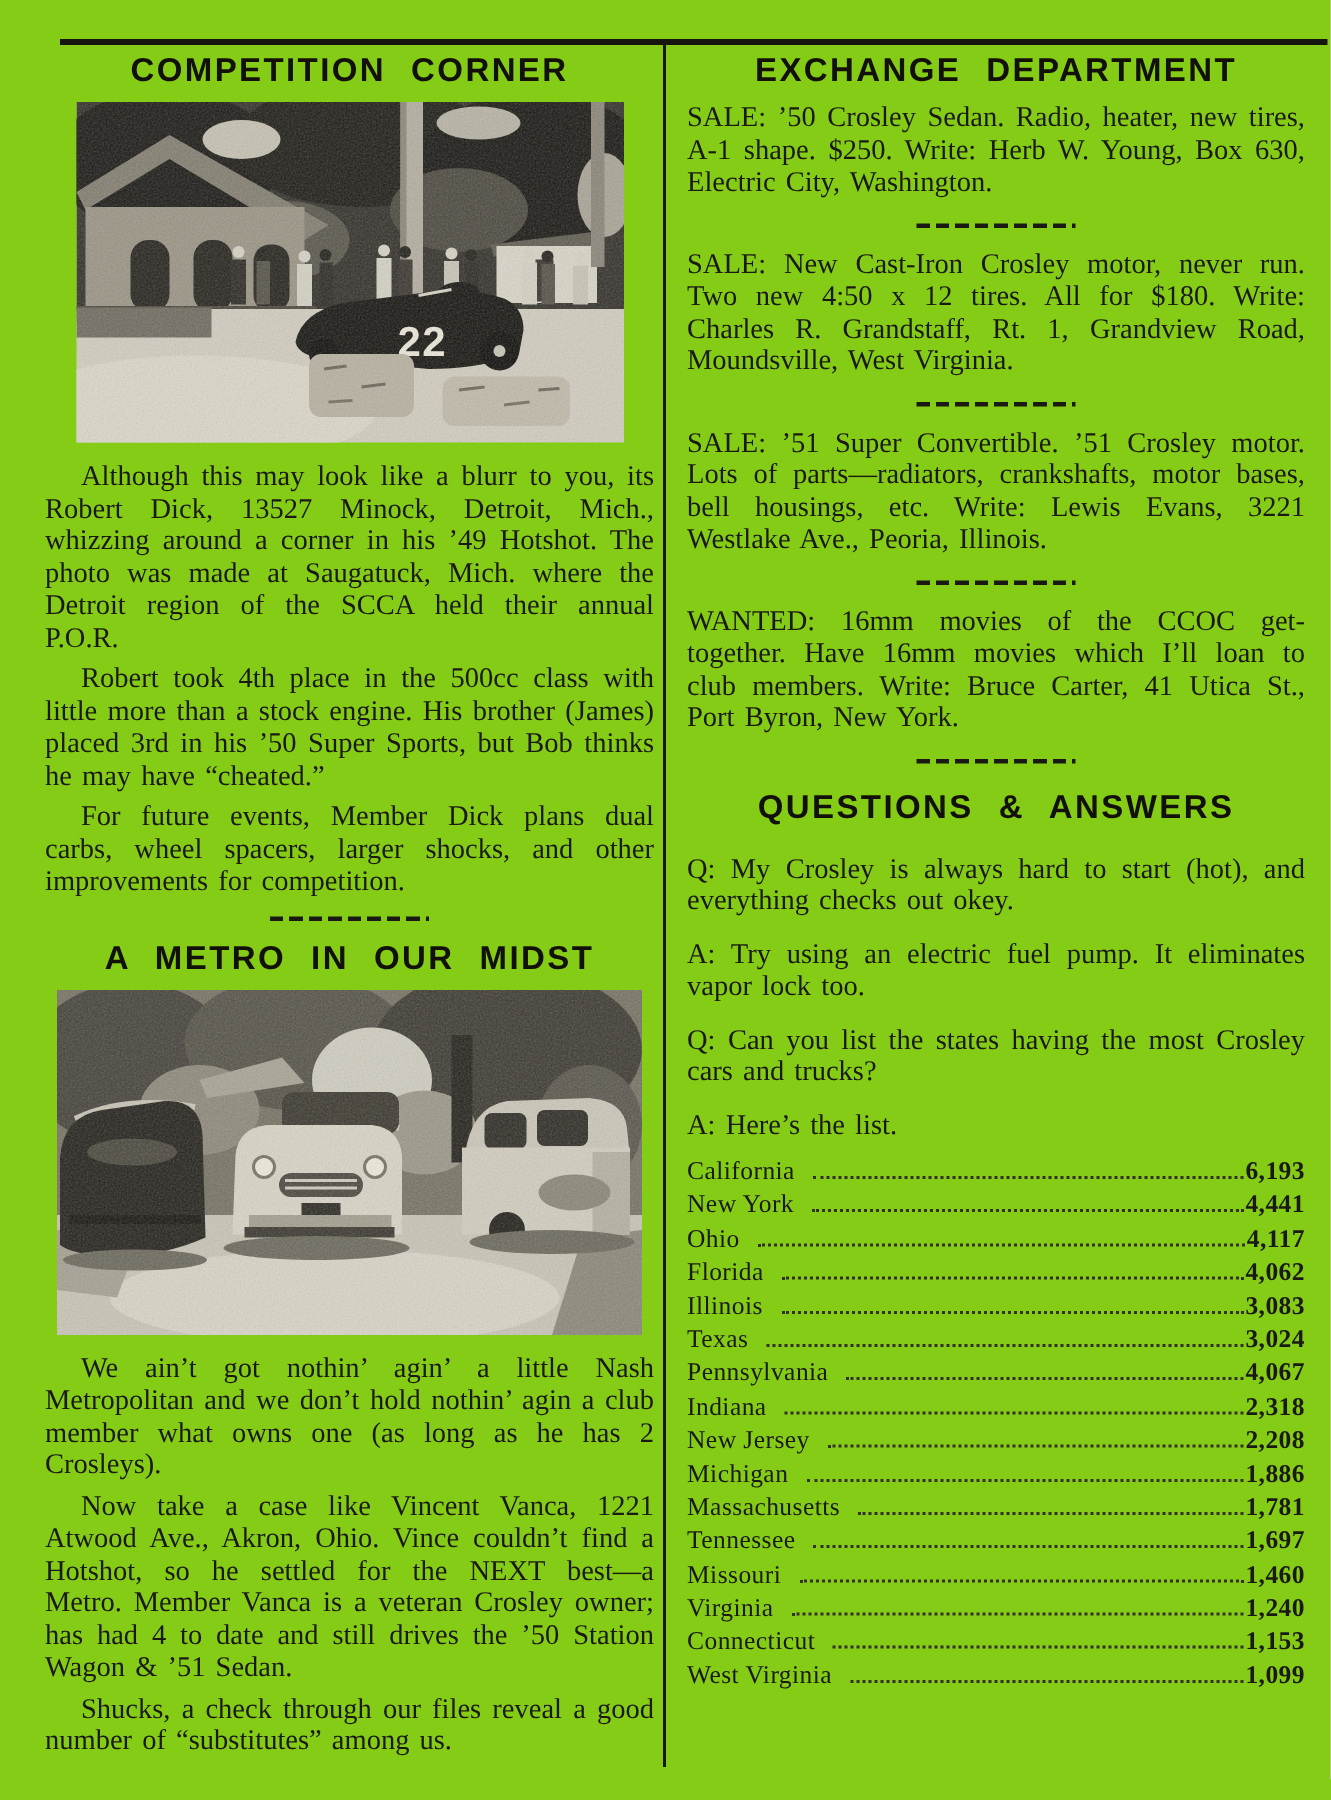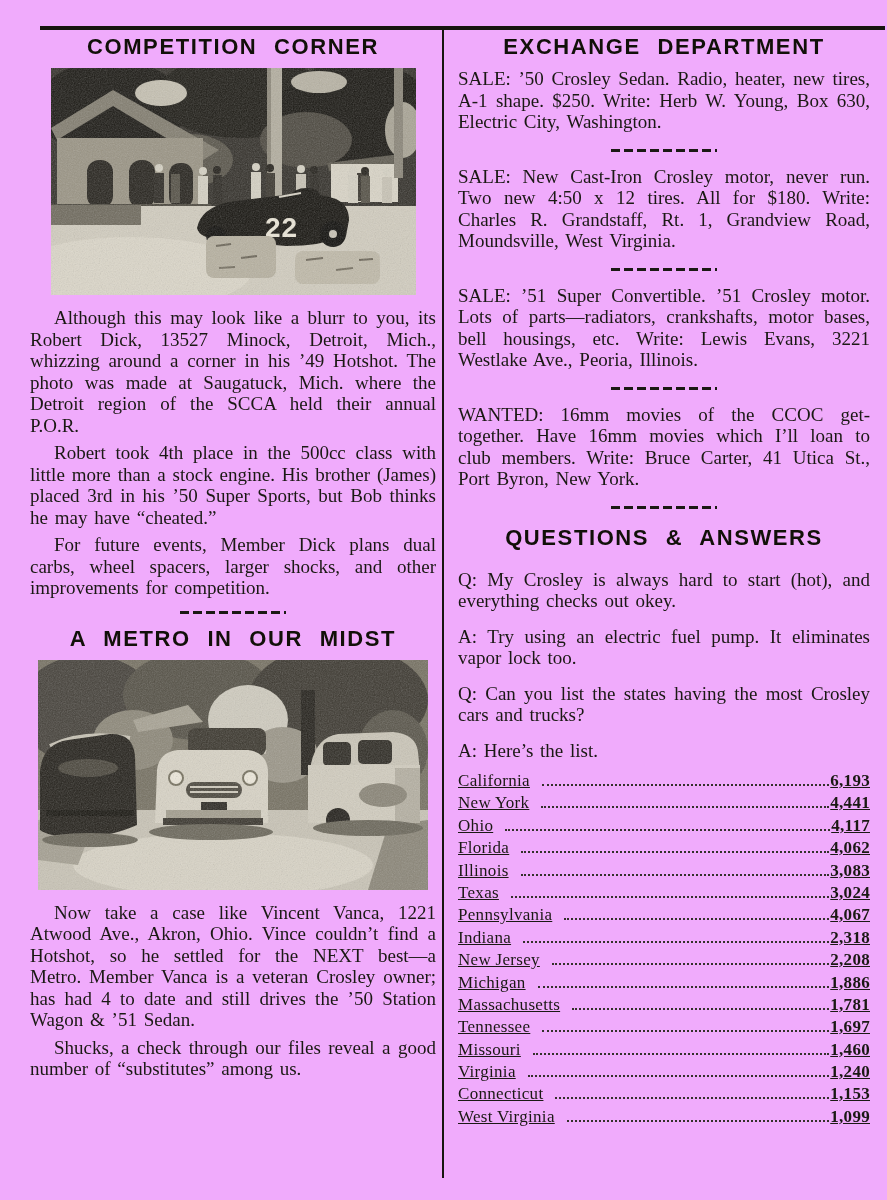--- a/index.html
+++ b/index.html
@@ -1,19 +1,19 @@
 <!DOCTYPE html>
 <html><head>
 <meta charset="utf-8">
 <style>
   html,body{margin:0;padding:0;background:#d8d6d0;}
   .page{
     position:relative;
     width:887px;height:1200px;
-    background:#f0abfc;
+    background:#84cc16;
     color:#1b1914;
     font-family:"Liberation Serif", serif;
     overflow:hidden;
   }
   .top-rule{
     position:absolute;left:40px;top:26px;width:845px;height:4px;
     background:#17150f;
   }
   .col-divider{
     position:absolute;left:442px;top:26px;width:2px;height:1152px;
@@ -45,21 +45,21 @@
   .dash-divider{
     width:106px;height:3px;
     margin:12px auto 10px auto;
     background:repeating-linear-gradient(90deg,#1b1914 0 9px,transparent 9px 13px);
   }
   .col-right .dash-divider{margin:16px auto 14px auto;}
   .qa-heading{margin-top:16px;margin-bottom:18px;}
   p.qa{margin-bottom:14px;}
   p.qa-last{margin-bottom:10px;}
   .states{margin-top:2px;font-size:17px;}
-  .state-row{display:flex;align-items:baseline;height:22.4px;text-decoration:underline;}
+  .state-row{display:flex;align-items:baseline;height:22.4px;}
   .state-name{white-space:nowrap;letter-spacing:0.3px;}
   .dot-leader{flex:1;border-bottom:2px dotted #34312a;margin:0 1px 5px 12px;}
   .state-value{white-space:nowrap;font-weight:bold;letter-spacing:0.3px;}
 </style>
 </head>
 <body>
 
 <div class="page">
   <div class="top-rule"></div>
   <div class="col-divider"></div>
@@ -216,20 +216,21 @@
         <rect x="320" y="80" width="34" height="24" rx="5" fill="#2e2b24"></rect>
         <rect x="270" y="105" width="112" height="58" fill="#d2cdbf"></rect>
         <rect x="357" y="108" width="25" height="55" fill="#b5b0a2"></rect>
         <ellipse cx="345" cy="135" rx="24" ry="12" fill="#8a8577"></ellipse>
         <circle cx="300" cy="160" r="12" fill="#221f1a"></circle>
         <ellipse cx="330" cy="168" rx="55" ry="8" fill="#6b675a"></ellipse>
       </g>
       <rect x="0" y="0" width="390" height="230" filter="url(#grainB)" opacity="0.30"></rect>
     </svg>
 
+    <p class="body indent">We ain’t got nothin’ agin’ a little Nash Metropolitan and we don’t hold nothin’ agin a club member what owns one (as long as he has 2 Crosleys).</p>
     <p class="body indent">Now take a case like Vincent Vanca, 1221 Atwood Ave., Akron, Ohio. Vince couldn’t find a Hotshot, so he settled for the NEXT best—a Metro. Member Vanca is a veteran Crosley owner; has had 4 to date and still drives the ’50 Station Wagon &amp; ’51 Sedan.</p>
     <p class="body indent">Shucks, a check through our files reveal a good number of “substitutes” among us.</p>
   </div>
 
   <div class="col col-right">
 
     <h2 class="section-heading">EXCHANGE DEPARTMENT</h2>
 
     <p class="body">SALE: ’50 Crosley Sedan. Radio, heater, new tires, A-1 shape. $250. Write: Herb W. Young, Box 630, Electric City, Washington.</p>
     <div class="dash-divider"></div>

